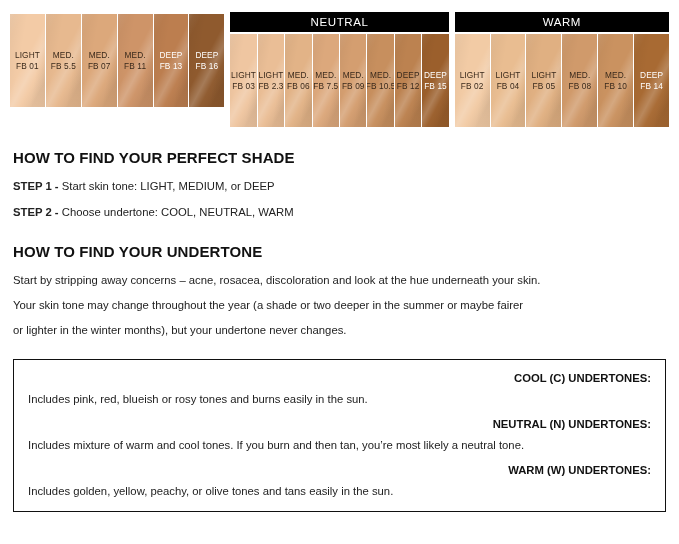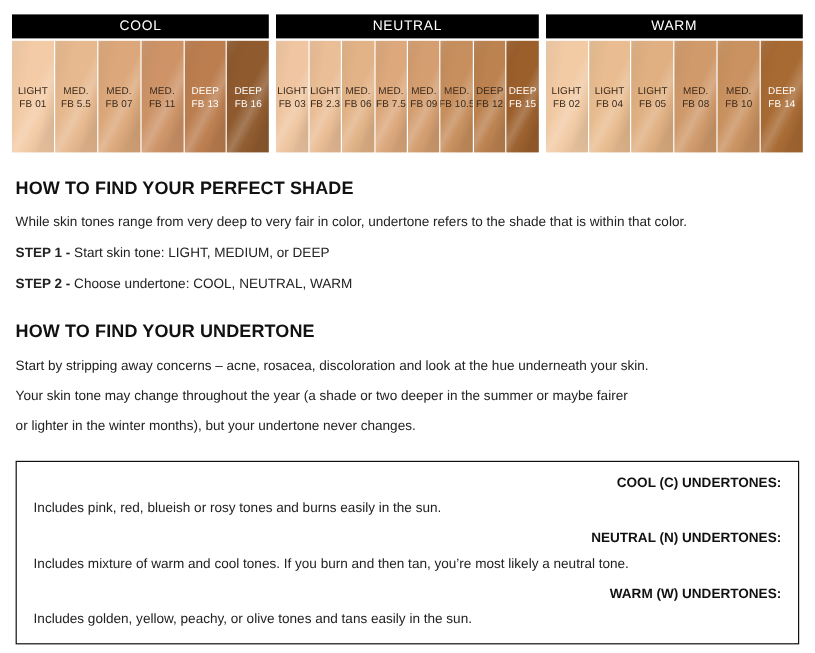--- a/index.html
+++ b/index.html
@@ -172,21 +172,20 @@
 </style>
 </head>
 <body>
 
 <div class="page">
 
 
   <div class="shade-chart">
 
     <div class="undertone-group group-cool">
-      <div class="group-header">COOL</div>
       <div class="swatch-row">
           <div class="swatch on-light" style="background: rgb(243, 203, 166);">
             <div class="swatch-label">
               <span class="tone">LIGHT</span>
               <span class="code">FB 01</span>
             </div>
           </div>
           <div class="swatch on-light" style="background: rgb(231, 185, 143);">
             <div class="swatch-label">
               <span class="tone">MED.</span>
@@ -313,21 +312,20 @@
               <span class="code">FB 14</span>
             </div>
           </div>
         </div>
     </div>
 
   </div>
 
   <div class="section" id="perfect-shade-section">
     <h2 class="section-heading">HOW TO FIND YOUR PERFECT SHADE</h2>
-    <p class="body-line">While skin tones range from very deep to very fair in color, undertone refers to the shade that is within that color.</p>
     <p class="step-line">
       <b>STEP 1 -</b><span> Start skin tone: LIGHT, MEDIUM, or DEEP</span>
     </p>
     <p class="step-line">
       <b>STEP 2 -</b><span> Choose undertone: COOL, NEUTRAL, WARM</span>
     </p>
   </div>
 
   <div class="section" id="undertone-section">
     <h2 class="section-heading">HOW TO FIND YOUR UNDERTONE</h2>

